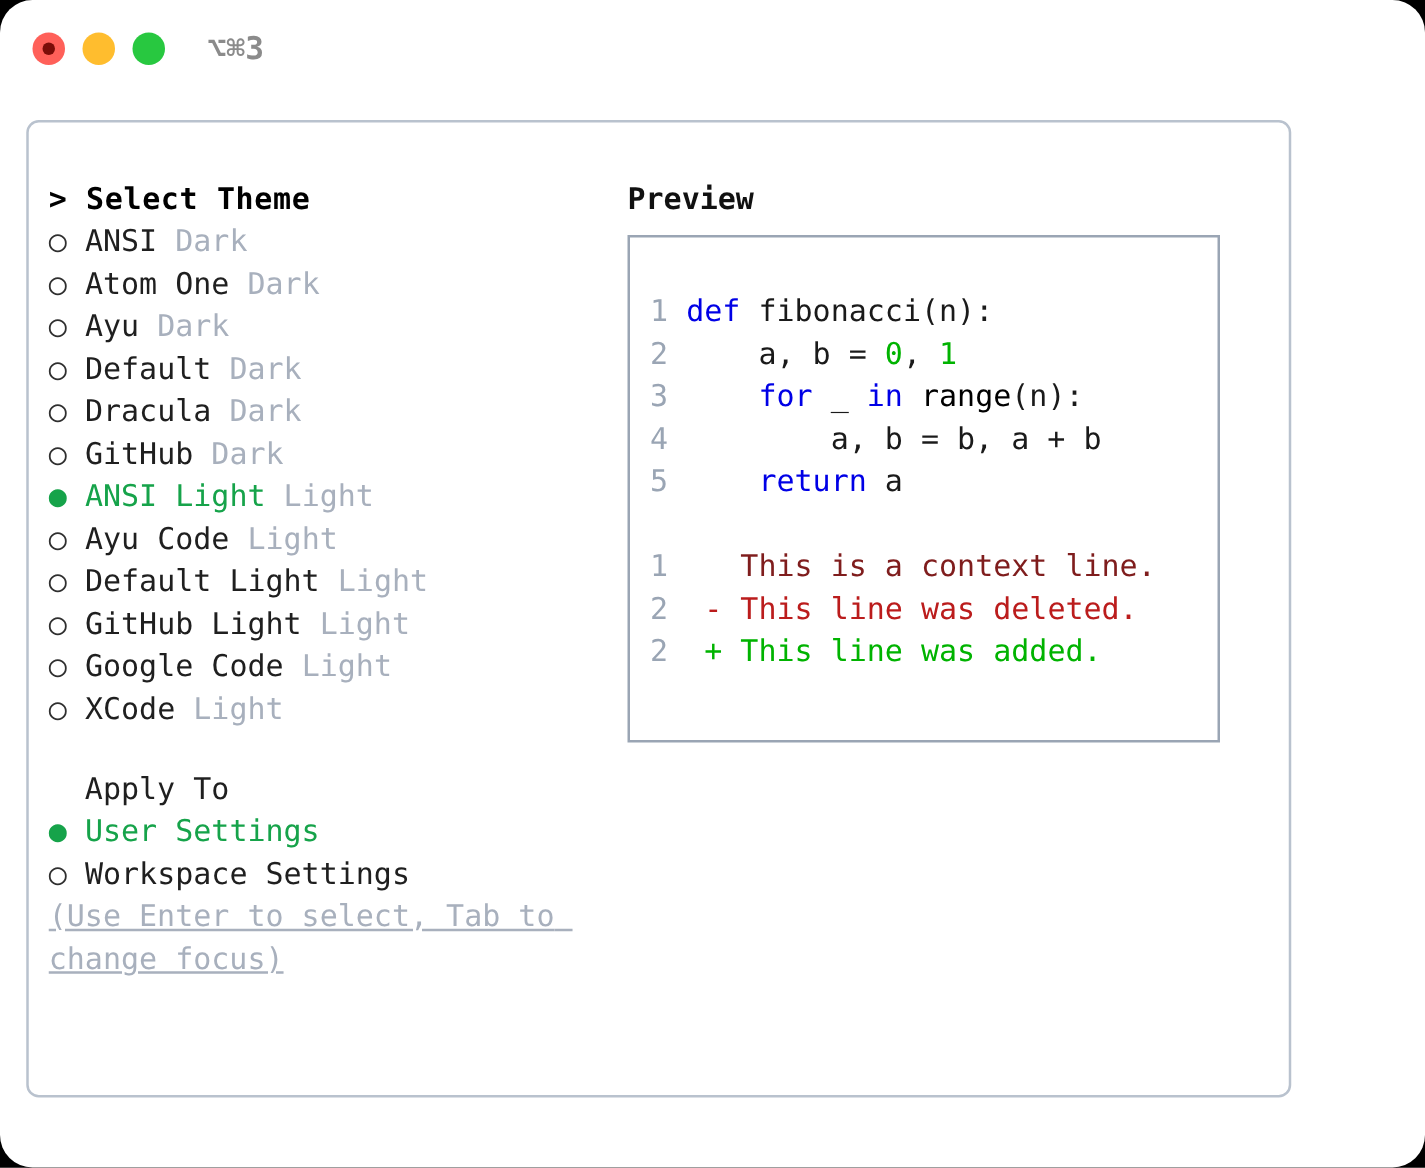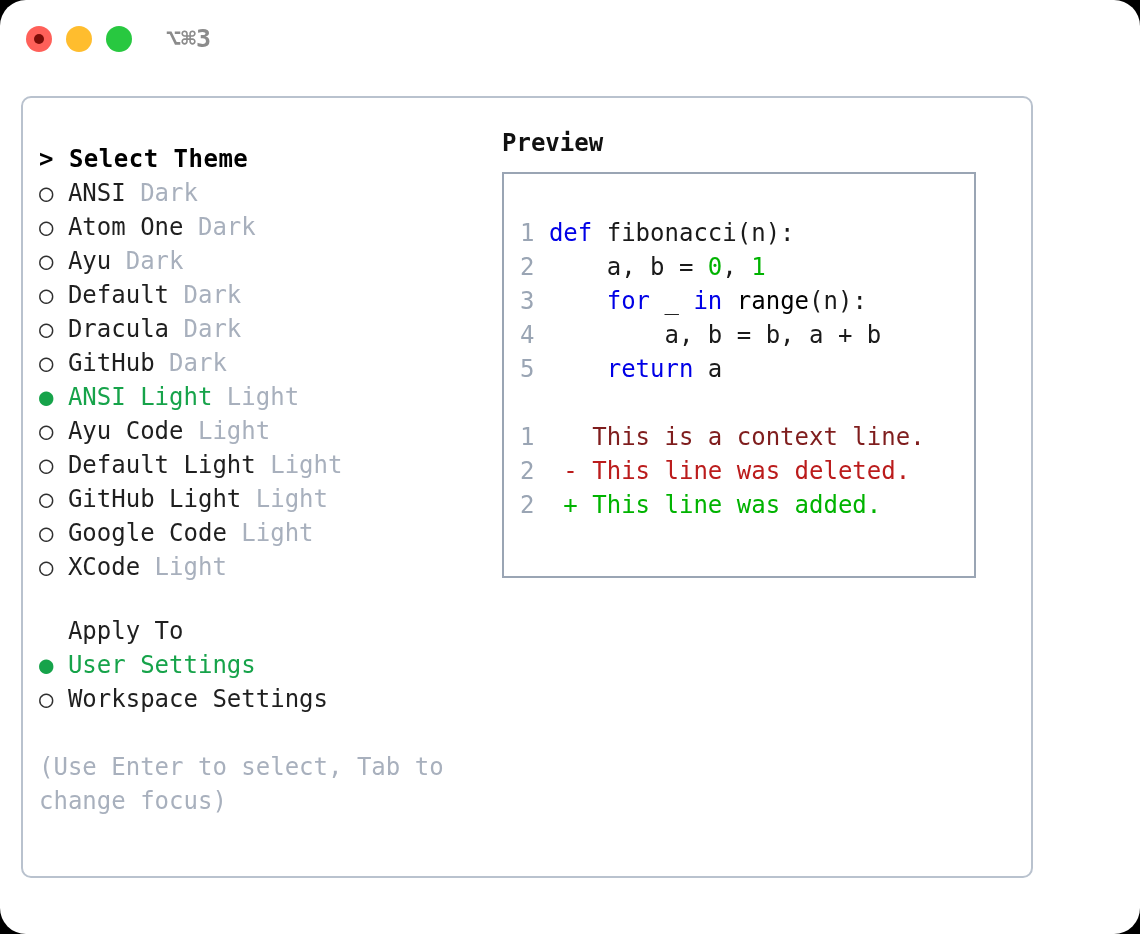--- a/index.html
+++ b/index.html
@@ -103,33 +103,33 @@
   .bullet.on { color: #16a34a; }
   .item-label { color: #1f1f1f; }
   .item-label.sel { color: #16a34a; }
   .item-kind { color: #a8b0bd; }
 
   #apply-to-label {
     margin-top: 30px;
     color: #1f1f1f;
   }
   #hint {
-    margin-top: 34px;
     color: #a8b0bd;
     font-size: 24px;
     line-height: 34px;
     white-space: pre-wrap;
     width: 420px;
+    text-decoration: underline;
   }
 
   
   #right-col {
     position: absolute;
     left: 479px;
-    top: 28px;
+    top: 44px;
     width: 490px;
   }
   #preview-title {
     font-family: "DejaVu Sans Mono", monospace;
     font-size: 24px;
     line-height: 34px;
     font-weight: bold;
     color: #111111;
     white-space: pre;
   }

